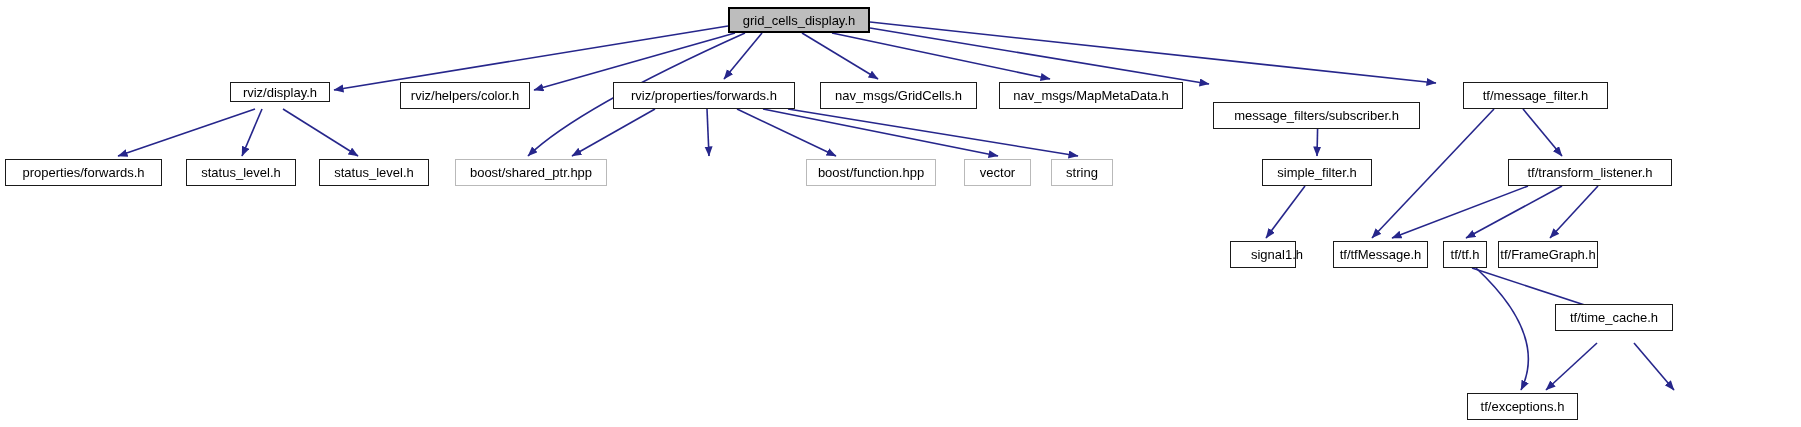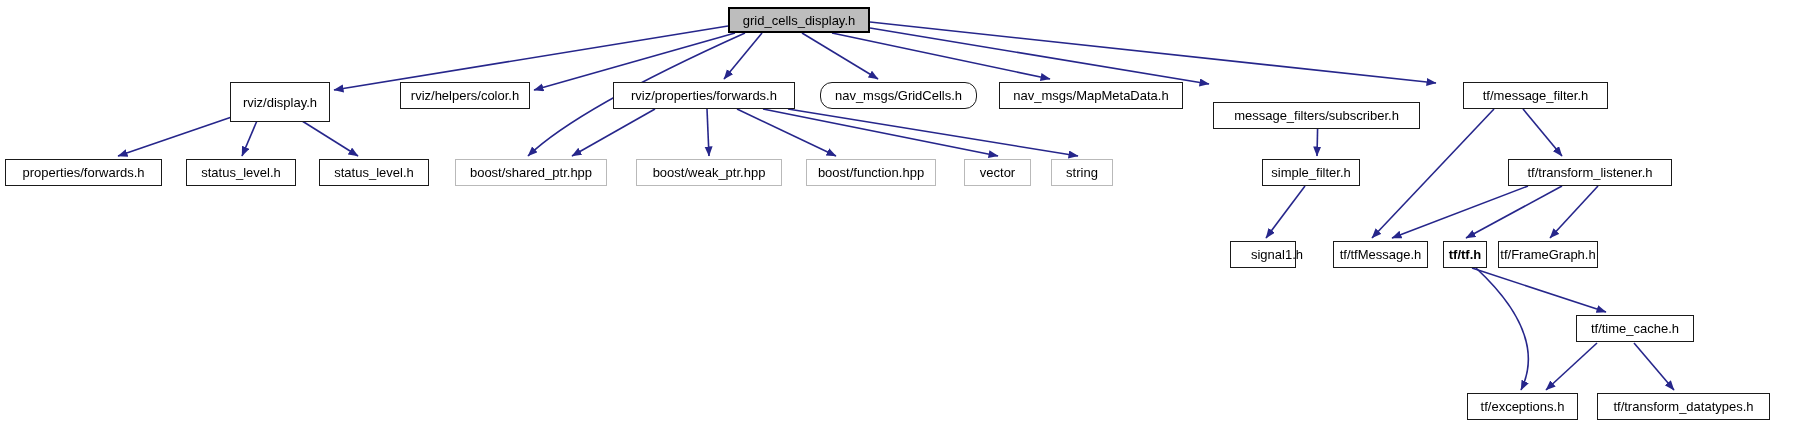--- a/index.html
+++ b/index.html
@@ -86,37 +86,35 @@
       <path d="M1528,186 L1392,238" class="edge" marker-end="url(#arrow)"></path>
       <path d="M1562,186 L1466,238" class="edge" marker-end="url(#arrow)"></path>
       <path d="M1598,186 L1550,238" class="edge" marker-end="url(#arrow)"></path>
       <path d="M1472,268 L1606,312" class="edge" marker-end="url(#arrow)"></path>
       <path d="M1476,268 Q1548,335 1521,390" class="edge" marker-end="url(#arrow)"></path>
       <path d="M1597,343 L1546,390" class="edge" marker-end="url(#arrow)"></path>
       <path d="M1634,343 L1674,390" class="edge" marker-end="url(#arrow)"></path>
     </svg>
 
 <div class="node root" style="left: 728px; top: 7px; width: 142px; height: 26px;">grid_cells_display.h</div>
-    <div class="node internal" style="left: 230px; top: 82px; width: 100px; height: 40px;">rviz/display.h</div>
+    <div class="node internal" style="left: 230px; top: 82px; width: 100px; height: 20px;">rviz/display.h</div>
     <div class="node internal" style="left: 400px; top: 82px; width: 130px; height: 27px;">rviz/helpers/color.h</div>
     <div class="node internal" style="left: 613px; top: 82px; width: 182px; height: 27px;">rviz/properties/forwards.h</div>
-    <div class="node internal" style="left: 820px; top: 82px; width: 157px; height: 27px; border-radius: 12px;">nav_msgs/GridCells.h</div>
+    <div class="node internal" style="left: 820px; top: 82px; width: 157px; height: 27px;">nav_msgs/GridCells.h</div>
     <div class="node internal" style="left: 999px; top: 82px; width: 184px; height: 27px;">nav_msgs/MapMetaData.h</div>
     <div class="node internal" style="left: 1213px; top: 82px; width: 207px; height: 27px; margin-top: 20px;">message_filters/subscriber.h</div>
     <div class="node internal" style="left: 1440px; top: 82px; width: 145px; height: 27px; margin-left: 23px;">tf/message_filter.h</div>
     <div class="node internal" style="left: 5px; top: 159px; width: 157px; height: 27px;">properties/forwards.h</div>
     <div class="node internal" style="left: 186px; top: 159px; width: 110px; height: 27px;">status_level.h</div>
     <div class="node internal" style="left: 319px; top: 159px; width: 110px; height: 27px;">status_level.h</div>
     <div class="node external" style="left: 455px; top: 159px; width: 152px; height: 27px;">boost/shared_ptr.hpp</div>
-    <div class="node external" style="left: 636px; top: 159px; width: 146px; height: 27px;">boost/weak_ptr.hpp</div>
     <div class="node external" style="left: 806px; top: 159px; width: 130px; height: 27px;">boost/function.hpp</div>
     <div class="node external" style="left: 964px; top: 159px; width: 67px; height: 27px;">vector</div>
     <div class="node external" style="left: 1051px; top: 159px; width: 62px; height: 27px;">string</div>
-    <div class="node internal" style="left: 1262px; top: 159px; width: 98px; height: 27px;">simple_filter.h</div>
+    <div class="node internal" style="left: 1262px; top: 159px; width: 110px; height: 27px;">simple_filter.h</div>
     <div class="node internal" style="left: 1508px; top: 159px; width: 164px; height: 27px;">tf/transform_listener.h</div>
     <div class="node internal" style="left: 1230px; top: 241px; width: 66px; height: 27px; padding-left: 28px;">signal1.h</div>
     <div class="node internal" style="left: 1333px; top: 241px; width: 95px; height: 27px;">tf/tfMessage.h</div>
-    <div class="node internal" style="left: 1443px; top: 241px; width: 44px; height: 27px; font-weight: bold;">tf/tf.h</div>
+    <div class="node internal" style="left: 1443px; top: 241px; width: 44px; height: 27px;">tf/tf.h</div>
     <div class="node internal" style="left: 1498px; top: 241px; width: 100px; height: 27px;">tf/FrameGraph.h</div>
-    <div class="node internal" style="left: 1555px; top: 315px; width: 118px; height: 27px; margin-left: 21px;">tf/time_cache.h</div>
+    <div class="node internal" style="left: 1555px; top: 304px; width: 118px; height: 27px;">tf/time_cache.h</div>
     <div class="node internal" style="left: 1467px; top: 393px; width: 111px; height: 27px;">tf/exceptions.h</div>
-    <div class="node internal" style="left: 1597px; top: 393px; width: 173px; height: 27px;">tf/transform_datatypes.h</div>
   </div>
 
 </body></html>

